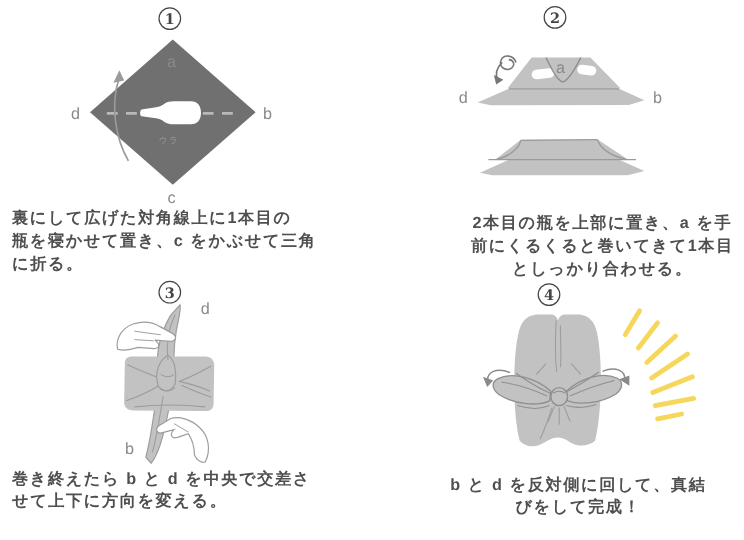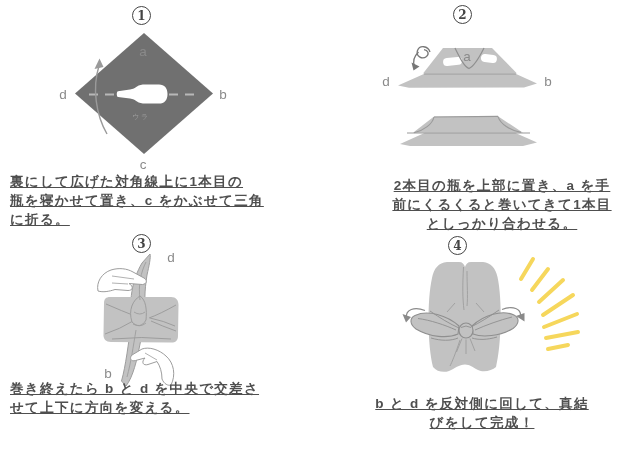--- a/index.html
+++ b/index.html
@@ -9,21 +9,21 @@
   }
   .stepnum{
     position:absolute;width:17px;height:17px;border:1.6px solid #454545;border-radius:50%;
     display:flex;align-items:center;justify-content:center;
     font-family:"DejaVu Serif",serif;font-weight:bold;font-size:12px;color:#454545;
     background:#fff;
   }
   .caption{
     position:absolute;white-space:pre-line;
     font-size:13.5px;font-weight:600;color:#4f4f4f;
-    letter-spacing:1.3px;line-height:19px;text-decoration:underline;
+    letter-spacing:1.3px;line-height:19px;
   }
   svg{position:absolute;display:block;}
   svg text{font-family:"Liberation Sans","DejaVu Sans",sans-serif;}
   .lbl{font-size:13.5px;fill:#8a8a8a;}
 </style>
 </head>
 <body>
 
 <div class="stepnum" style="left:132px;top:6px;">
   <span>1</span>
@@ -138,21 +138,21 @@
   <path d="M 171,385 C 176,375 174,363 166,356 C 159,349.5 149,346.5 142,349 L 132,355
            C 129,358 131,362 135.5,360.5 L 145,358 C 141,362 143,366 148,364.5 L 157,361.5
            C 160,366 162,372 162,379 C 164,384 168,386 171,385 Z" fill="#ffffff" stroke="#9d9d9d" stroke-width="1"></path>
   <g stroke="#9d9d9d" stroke-width="0.8" fill="none">
     <path d="M 145,353 L 157,360"></path>
   </g>
   <text class="lbl" x="171" y="262" text-anchor="middle">d</text>
   <text class="lbl" x="108" y="378" text-anchor="middle">b</text>
 </svg>
 
-<div class="caption" style="left:10px;top:379px;width:305px;">巻き終えたら b と d を中央で交差さ
+<div class="caption" style="left:10px;top:389px;width:305px;">巻き終えたら b と d を中央で交差さ
 せて上下に方向を変える。</div>
 
 <div class="stepnum" style="left:448px;top:236px;">
   <span>4</span>
 </div>
 
 <svg style="left:398px;top:253px;" width="192" height="122" viewBox="398 253 192 122">
 
   <path d="M 433,367 C 427.5,345 427,300 432,278 C 434,268 438.5,263 447,262 L 459,262
            C 462.5,262 464,264 465,267 C 466,264 467.5,262 471,262 L 483,262

